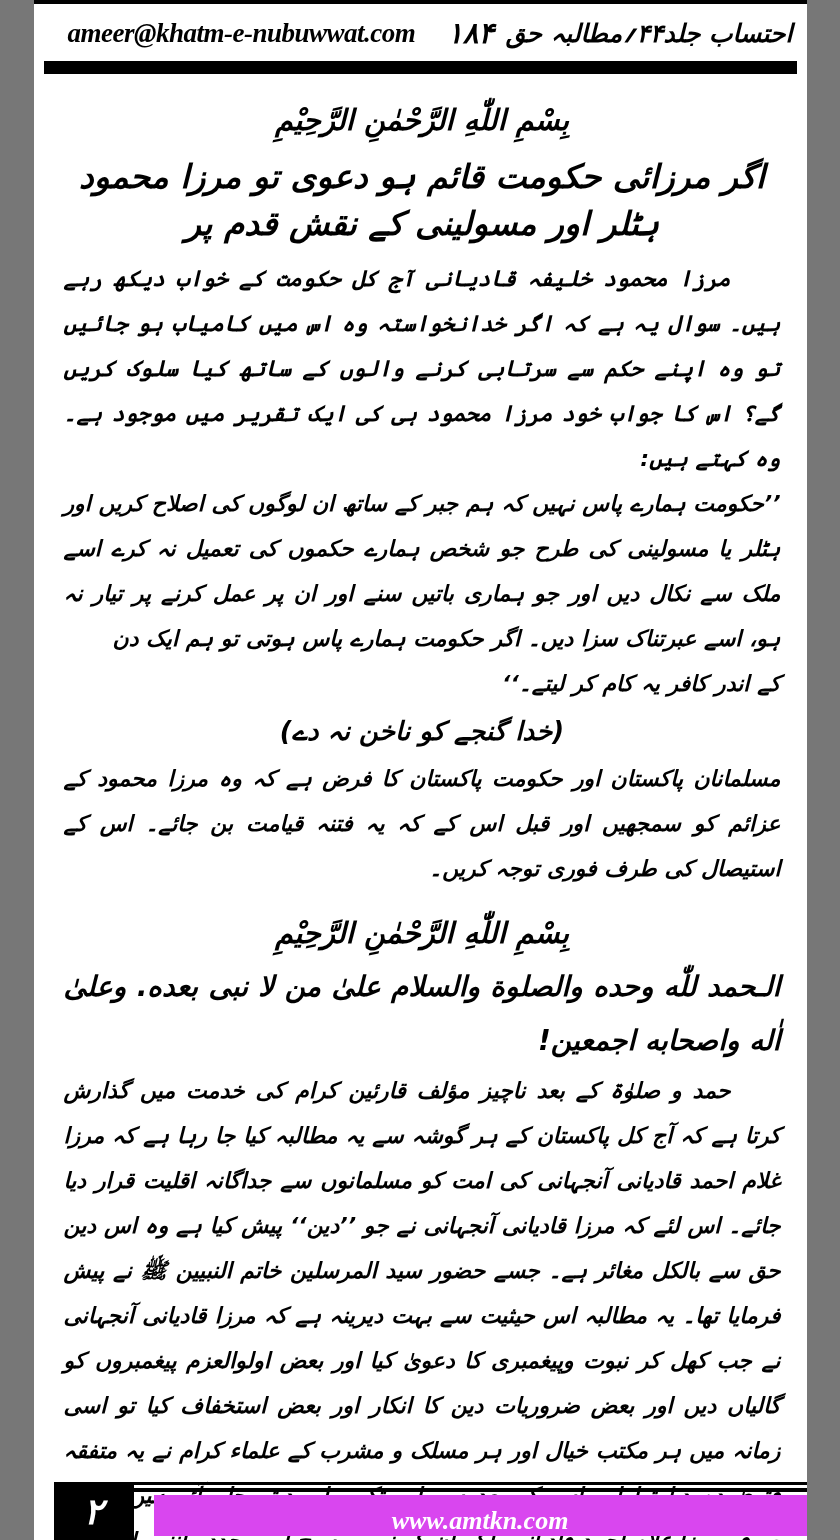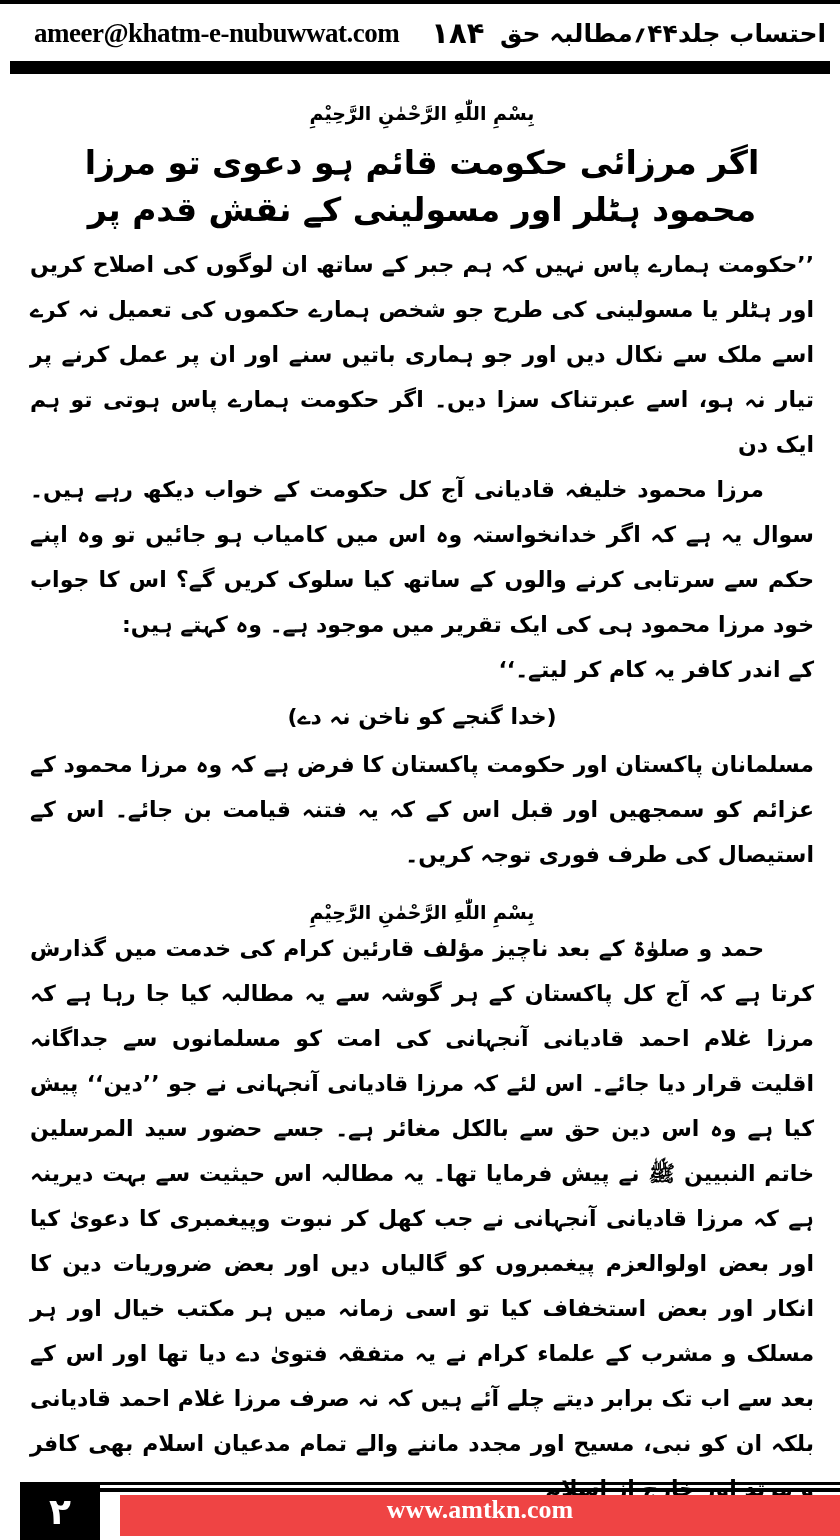--- a/index.html
+++ b/index.html
@@ -1,63 +1,64 @@
 <!DOCTYPE html>
 <html lang="ur"><head>
 <meta charset="utf-8">
 <style>
   html,body{margin:0;padding:0;background:#777;}
   .page{
-    width:840px;height:1540px;margin:0 auto;position:relative;
+    width:773px;height:1540px;margin:0 auto;position:relative;
     background:#ffffff;color:#000;overflow:hidden;
     font-family:"DejaVu Sans",sans-serif;
+    font-style:italic;
   }
   .top-edge{position:absolute;top:0;left:0;right:0;height:4px;background:#000;}
   .header{display:flex;align-items:center;padding:16px 14px 0 34px;}
   .email{
     font-family:"Liberation Serif","DejaVu Serif",serif;
     font-weight:bold;font-size:27px;letter-spacing:-0.5px;white-space:nowrap;
   }
   .pagenum{font-weight:bold;font-size:29px;margin-left:32px;direction:rtl;}
   .booktitle{margin-left:auto;direction:rtl;font-weight:bold;font-size:25px;white-space:nowrap;}
   .rule{height:13px;background:#000;margin:11px 10px 0;}
   .content{
     direction:rtl;padding:0 26px 0 30px;font-weight:bold;
     text-align:justify;
   }
-  .basmala{text-align:center;font-size:19px;margin-top:26px;line-height:1.4;}
+  .basmala{text-align:center;font-size:29px;margin-top:26px;line-height:1.4;}
   .basmala.second{margin-top:22px;}
   .heading{
     font-size:33px;font-weight:bold;text-align:center;
     line-height:1.45;margin:12px 0 8px;
   }
   .para{font-size:22px;line-height:45px;margin:0;text-align:justify;}
   .para.indent{text-indent:50px;}
   .quote-last{
     display:flex;justify-content:space-between;align-items:baseline;
     font-size:22px;line-height:45px;
   }
   .citation{font-size:21px;}
-  .aside-line{text-align:center;font-size:22px;line-height:50px;}
+  .aside-line{text-align:center;font-size:26px;line-height:50px;}
   .para.arabic{font-size:28px;line-height:54px;margin-top:6px;}
   .footer{
     position:absolute;bottom:0;left:0;right:0;height:58px;
     display:flex;align-items:stretch;
   }
   .pagebox{
     width:80px;margin-left:20px;background:#000;color:#fff;
     font-size:36px;font-weight:bold;display:flex;align-items:center;justify-content:center;
     direction:rtl;
   }
   .footer-right{flex:1;display:flex;flex-direction:column;padding-bottom:4px;}
   .frule{background:#000;}
   .f1{height:3px;margin-bottom:3px;}
   .f2{height:4px;margin-bottom:3px;}
   .urlbar{
-    flex:1;background:#ef4444;color:#fff;display:flex;align-items:flex-start;justify-content:center;
+    flex:1;background:#d946ef;color:#fff;display:flex;align-items:flex-end;justify-content:center;
     gap:20px;font-family:"Liberation Serif","DejaVu Serif",serif;
     font-weight:bold;font-size:26px;white-space:nowrap;margin-left:20px;
   }
 </style>
 </head>
 <body>
 
 <div class="page">
   <div class="top-edge"></div>
 
@@ -66,33 +67,34 @@
     <span class="pagenum">۱۸۴</span>
     <span class="booktitle">احتساب جلد۴۴؍مطالبہ حق</span>
   </header>
 
   <div class="rule"></div>
 
   <main class="content">
     <div class="basmala">بِسْمِ اللّٰهِ الرَّحْمٰنِ الرَّحِيْمِ</div>
     <h1 class="heading">اگر مرزائی حکومت قائم ہو دعوی تو مرزا محمود ہٹلر اور مسولینی کے نقش قدم پر</h1>
 
+    <p class="para indent">مرزا محمود خلیفہ قادیانی آج کل حکومت کے خواب دیکھ رہے ہیں۔ سوال یہ ہے کہ اگر خدانخواستہ وہ اس میں کامیاب ہو جائیں تو وہ اپنے حکم سے سرتابی کرنے والوں کے ساتھ کیا سلوک کریں گے؟ اس کا جواب خود مرزا محمود ہی کی ایک تقریر میں موجود ہے۔ وہ کہتے ہیں:</p>
+
     <p class="para">’’حکومت ہمارے پاس نہیں کہ ہم جبر کے ساتھ ان لوگوں کی اصلاح کریں اور ہٹلر یا مسولینی کی طرح جو شخص ہمارے حکموں کی تعمیل نہ کرے اسے ملک سے نکال دیں اور جو ہماری باتیں سنے اور ان پر عمل کرنے پر تیار نہ ہو، اسے عبرتناک سزا دیں۔ اگر حکومت ہمارے پاس ہوتی تو ہم ایک دن</p>
-
-    <p class="para indent">مرزا محمود خلیفہ قادیانی آج کل حکومت کے خواب دیکھ رہے ہیں۔ سوال یہ ہے کہ اگر خدانخواستہ وہ اس میں کامیاب ہو جائیں تو وہ اپنے حکم سے سرتابی کرنے والوں کے ساتھ کیا سلوک کریں گے؟ اس کا جواب خود مرزا محمود ہی کی ایک تقریر میں موجود ہے۔ وہ کہتے ہیں:</p>
     <div class="quote-last">
       <span>کے اندر کافر یہ کام کر لیتے۔‘‘</span>
     </div>
 
     <div class="aside-line">(خدا گنجے کو ناخن نہ دے)</div>
 
     <p class="para">مسلمانان پاکستان اور حکومت پاکستان کا فرض ہے کہ وہ مرزا محمود کے عزائم کو سمجھیں اور قبل اس کے کہ یہ فتنہ قیامت بن جائے۔ اس کے استیصال کی طرف فوری توجہ کریں۔</p>
 
     <div class="basmala second">بِسْمِ اللّٰهِ الرَّحْمٰنِ الرَّحِيْمِ</div>
 
+    <p class="para arabic">الـحمد للّٰه وحده والصلوة والسلام علىٰ من لا نبی بعده. وعلىٰ اٰله واصحابه اجمعین!</p>
 
     <p class="para indent">حمد و صلوٰۃ کے بعد ناچیز مؤلف قارئین کرام کی خدمت میں گذارش کرتا ہے کہ آج کل پاکستان کے ہر گوشہ سے یہ مطالبہ کیا جا رہا ہے کہ مرزا غلام احمد قادیانی آنجہانی کی امت کو مسلمانوں سے جداگانہ اقلیت قرار دیا جائے۔ اس لئے کہ مرزا قادیانی آنجہانی نے جو ’’دین‘‘ پیش کیا ہے وہ اس دین حق سے بالکل مغائر ہے۔ جسے حضور سید المرسلین خاتم النبیین ﷺ نے پیش فرمایا تھا۔ یہ مطالبہ اس حیثیت سے بہت دیرینہ ہے کہ مرزا قادیانی آنجہانی نے جب کھل کر نبوت وپیغمبری کا دعویٰ کیا اور بعض اولوالعزم پیغمبروں کو گالیاں دیں اور بعض ضروریات دین کا انکار اور بعض استخفاف کیا تو اسی زمانہ میں ہر مکتب خیال اور ہر مسلک و مشرب کے علماء کرام نے یہ متفقہ فتویٰ دے دیا تھا اور اس کے بعد سے اب تک برابر دیتے چلے آئے ہیں کہ نہ صرف مرزا غلام احمد قادیانی بلکہ ان کو نبی، مسیح اور مجدد ماننے والے تمام مدعیان اسلام بھی کافر و مرتد اور خارج از اسلام</p>
   </main>
 
   <footer class="footer">
     <div class="pagebox">۲</div>
     <div class="footer-right">
       <div class="frule f1"></div>
       <div class="frule f2"></div>
       <div class="urlbar">

